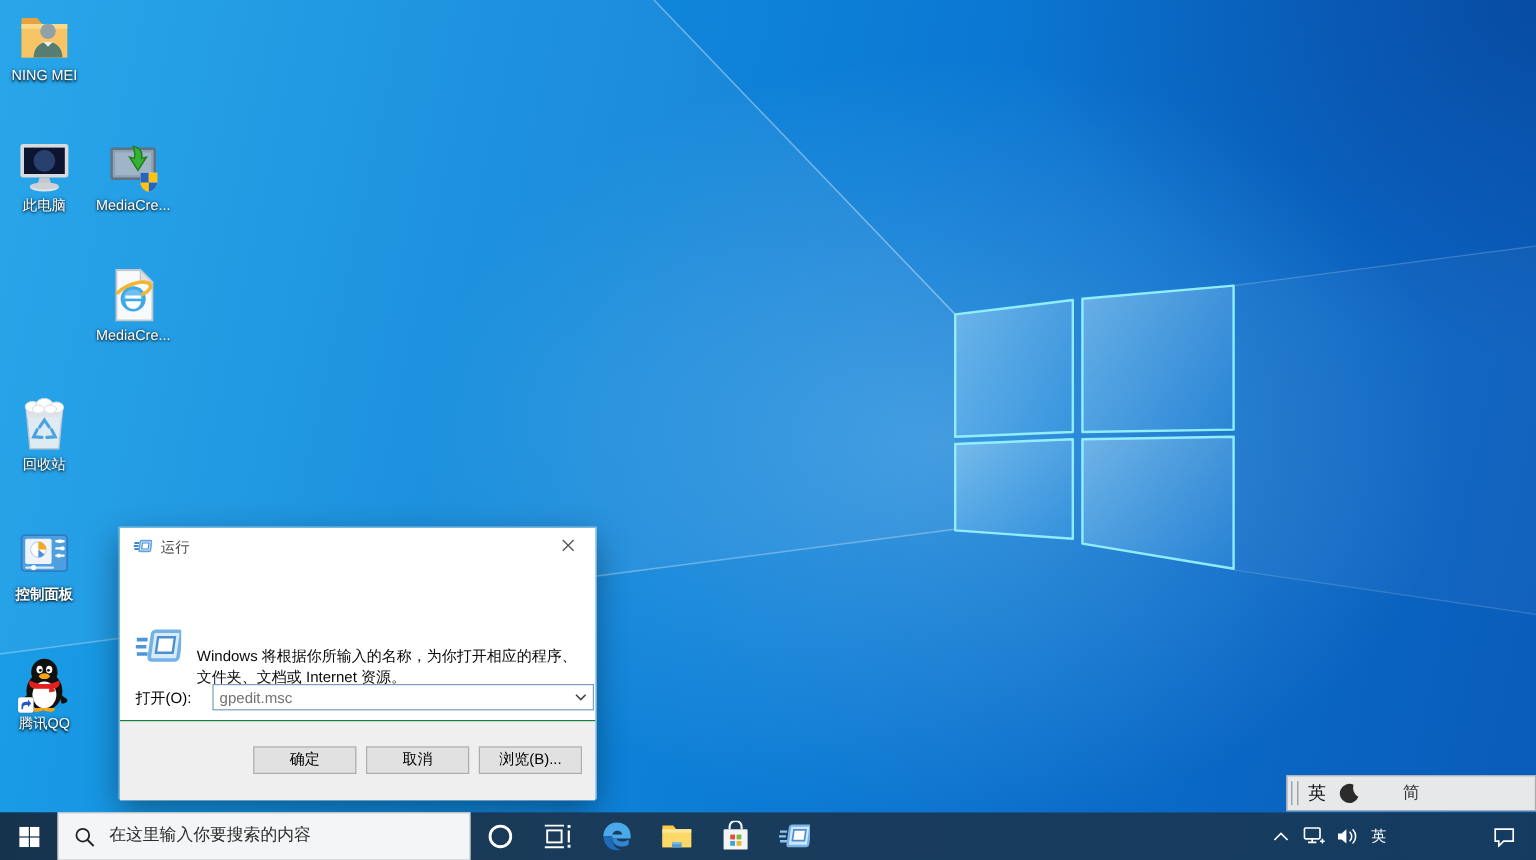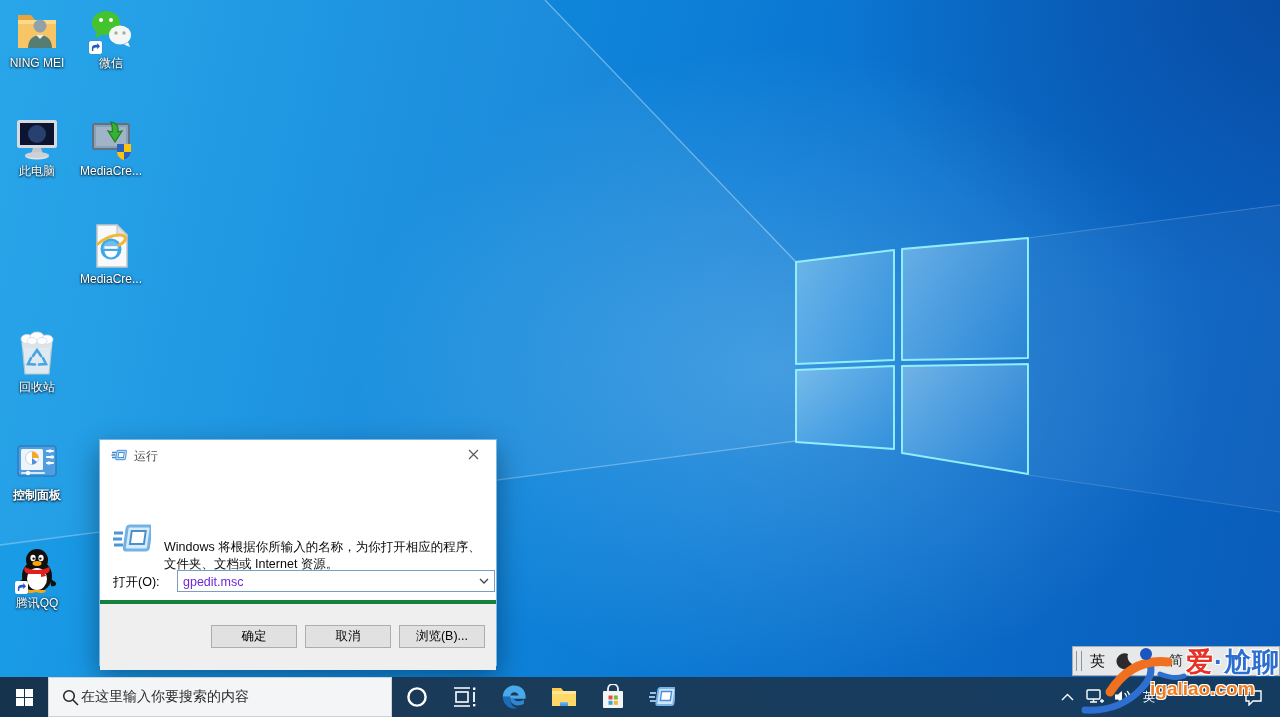--- a/index.html
+++ b/index.html
@@ -29,36 +29,36 @@
   .rdtitle .ticon{position:absolute;left:11px;top:7px;}
   .rdtitle .ttext{position:absolute;left:34px;top:8px;font-size:12px;color:#4b4b4b;}
   .rdclose{position:absolute;right:0;top:0;width:45px;height:29px;display:flex;align-items:center;justify-content:center;}
   .rdbody{position:absolute;left:0;top:30px;right:0;height:130px;background:#fff;}
   .rdbig{position:absolute;left:13px;top:52px;}
   .rddesc{position:absolute;left:64px;top:69px;width:320px;font-size:12.5px;color:#0a0a0a;line-height:17px;}
   .rdrow{position:absolute;left:13px;top:100px;width:372px;height:23px;}
   .rdlabel{position:absolute;left:0;top:4px;font-size:12.5px;color:#000;}
   .combo{position:absolute;left:64px;top:0;width:318px;height:22px;border:1px solid #7a9ebd;background:#fff;box-sizing:border-box;}
   .combo input{position:absolute;left:0;top:0;width:296px;height:20px;border:none;outline:none;padding:1px 0 0 5px;
-    font-size:12.5px;color:#6d28d9;font-family:"Liberation Sans","DejaVu Sans",sans-serif;background:transparent;}
+    font-size:12.5px;color:#737373;font-family:"Liberation Sans","DejaVu Sans",sans-serif;background:transparent;}
   .combo .chev{position:absolute;right:2px;top:2px;width:16px;height:16px;display:flex;align-items:center;justify-content:center;}
-  .rdfoot{position:absolute;left:0;right:0;top:160px;height:66px;background:#efefef;border-top:4px solid #15803d;}
+  .rdfoot{position:absolute;left:0;right:0;top:160px;height:66px;background:#efefef;border-top:1px solid #15803d;}
   .btn{position:absolute;top:21px;width:86px;height:23px;background:#e1e1e1;border:1px solid #adadad;
     font-size:12.5px;color:#000;text-align:center;line-height:21px;box-sizing:border-box;}
   .btn.ok{left:111px;}.btn.cancel{left:205px;}.btn.browse{left:299px;}
 
   
   .taskbar{position:absolute;left:0;top:677px;width:1280px;height:40px;
     background:linear-gradient(90deg,#16334e 0%,#1a3c5b 45%,#143c61 100%);}
   .tb-slot{position:absolute;top:0;height:40px;display:flex;align-items:center;justify-content:center;}
   .startbtn{left:0;width:48px;}
   .searchbox{position:absolute;left:48px;top:0;width:344px;height:40px;background:#f4f5f6;
     border:1px solid #cfd2d6;box-sizing:border-box;display:flex;align-items:center;}
   .searchbox svg{margin-left:13px;flex:0 0 auto;}
-  .searchbox input{border:none;outline:none;background:transparent;margin-left:0;width:280px;
+  .searchbox input{border:none;outline:none;background:transparent;margin-left:10px;width:280px;
     font-size:14px;color:#1c1c1c;font-family:Liberation Mono, monospace;}
   .searchbox input::placeholder{color:#2b2b2b;opacity:1;}
   .tray-txt{color:#fff;font-size:12.5px;}
 
   
   .langbar{position:absolute;left:1072px;top:646px;width:208px;height:30px;background:#e7e8ea;
     border:1px solid #a9adb3;box-sizing:border-box;display:flex;align-items:center;}
   .langgrip{width:4px;height:20px;margin-left:3px;border-left:1px solid #8f949b;border-right:1px solid #8f949b;}
   .langtxt{font-size:15px;color:#111;margin-left:8px;}
   .langchar{font-size:14px;color:#333;margin-left:34px;}
@@ -108,40 +108,20 @@
         <path d="M5 14h38v28H5z" fill="#f7c565"></path>
         <path d="M5 14h38v4H5z" fill="#fad98b"></path>
         <circle cx="27" cy="20" r="6.5" fill="#91a1a8"></circle>
         <path d="M15 42c0-8 5-13 12-13s12 5 12 13z" fill="#567d71"></path>
         <path d="M23 29l4 4 4-4z" fill="#e9edee"></path>
       </svg>
     </div>
     <div class="lbl">NING MEI</div>
   </div>
 
-  <div class="dicon" style="left:74px;top:6px;">
-    <div class="ig">
-      <svg width="48" height="48" viewBox="0 0 48 48">
-        <ellipse cx="19" cy="17" rx="14" ry="12" fill="#45c32e"></ellipse>
-        <path d="M10 26l-2 6 7-3z" fill="#45c32e"></path>
-        <circle cx="14" cy="14" r="2" fill="#fff"></circle>
-          <circle cx="24" cy="14" r="2" fill="#fff"></circle>
-        <ellipse cx="33" cy="29" rx="11" ry="9.5" fill="#f4f6f4"></ellipse>
-        <path d="M41 36l2 5-6-2.5z" fill="#f4f6f4"></path>
-        <circle cx="29" cy="27" r="1.7" fill="#9bb29b"></circle>
-          <circle cx="37" cy="27" r="1.7" fill="#9bb29b"></circle>
-      </svg>
-      <div class="shortcut">
-        <svg width="9" height="9" viewBox="0 0 10 10">
-            <path d="M1 9V5.5C1 3 3 2 5.5 2H7V0l3 3.5L7 7V5H5.5C3.5 5 2.5 6 2.5 7.5V9z" fill="#2458c6"></path>
-          </svg>
-      </div>
-    </div>
-    <div class="lbl">微信</div>
-  </div>
 
   <div class="dicon" style="left:0;top:114px;">
     <div class="ig">
       <svg width="48" height="48" viewBox="0 0 48 48">
         <rect x="4" y="6" width="40" height="28" rx="2.5" fill="#d7dade"></rect>
         <rect x="7" y="9" width="34" height="22" fill="#0c1430"></rect>
         <circle cx="24" cy="20" r="9" fill="#27406e"></circle>
         <path d="M18 24a9 9 0 0 0 13-8 9 9 0 0 1-13 8z" fill="#6f86b4"></path>
         <path d="M20 34h8l2 6h-12z" fill="#c3c7cc"></path>
         <ellipse cx="24" cy="42" rx="12" ry="3.5" fill="#e2e5e8"></ellipse>
@@ -425,24 +405,14 @@
 
   <div class="langbar">
     <div class="langgrip"></div>
     <span class="langtxt">英</span>
     <svg width="20" height="20" viewBox="0 0 20 20" style="margin-left:10px;">
       <path d="M13 3a8 8 0 1 0 4 10A8.5 8.5 0 0 1 13 3z" fill="#2b2b2b"></path>
     </svg>
     <span class="langchar">简</span>
   </div>
 
-  <div class="wm">
-    <svg width="120" height="77" viewBox="0 0 120 77" style="position:absolute;left:0;top:0;">
-      <path d="M5 70 Q40 72 62 48 Q74 35 70 24" fill="none" stroke="#2e6fd0" stroke-width="7" stroke-linecap="round"></path>
-      <path d="M30 52 Q52 18 88 22" fill="none" stroke="#f07020" stroke-width="9" stroke-linecap="round"></path>
-      <circle cx="66" cy="14" r="6" fill="#1a56c0"></circle>
-      <path d="M80 34 Q95 40 104 36" fill="none" stroke="#2e6fd0" stroke-width="5" stroke-linecap="round"></path>
-    </svg>
-    <div class="wm-line1"><span class="wm-red">爱</span><span class="wm-blue">·</span><span class="wm-blue">尬聊</span></div>
-    <div class="wm-url">igaliao.com</div>
-  </div>
 
 </div>
 
 </body></html>

